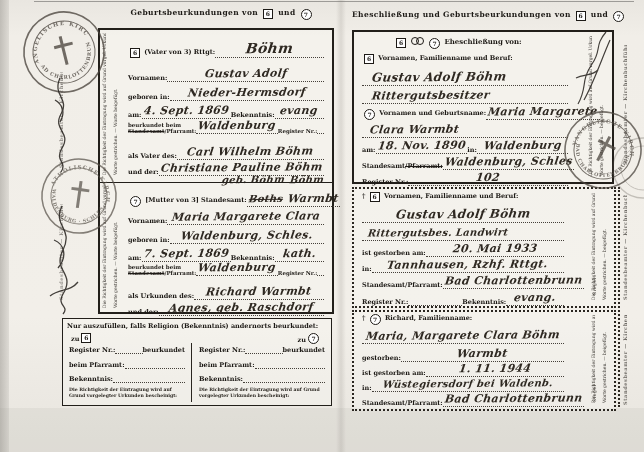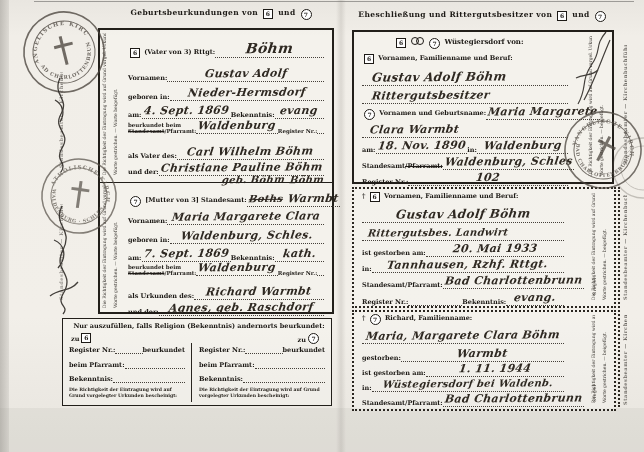--- a/index.html
+++ b/index.html
@@ -45,21 +45,21 @@
     color:#3c3833;width:9px;overflow:hidden;white-space:nowrap;}
   .vcap{position:absolute;writing-mode:vertical-rl;transform:rotate(180deg);font-weight:bold;
     font-size:5px;letter-spacing:.6px;color:#3c3833;white-space:nowrap;overflow:hidden;}
   .vdotline{position:absolute;width:0;border-left:2px dotted #2a2620;}
 
   
   .marr{display:inline-block;vertical-align:-1px;margin:0 3px;}
   .marr i{display:inline-block;width:6px;height:6px;border:1px solid #1d1a16;border-radius:50%;}
   .marr i+i{margin-left:-3px;}
 
-  .relbox-title{position:absolute;font-weight:bold;font-size:6.5px;text-align:center;left:4px;right:0;}
+  .relbox-title{position:absolute;font-weight:bold;font-size:6.5px;left:4px;right:0;}
   .note-sm{font-weight:bold;font-size:4.6px;line-height:1.25;color:#2a2620;}
 
   svg.overlay{position:absolute;left:0;top:0;z-index:6;pointer-events:none;}
 </style>
 </head>
 <body>
 
 <div class="scan-top-line"></div>
 <div class="scan-left-smudge"></div>
 <div class="fold"></div>
@@ -222,36 +222,36 @@
     <span class="fill-plain"></span>
   </div>
   <div class="ar" style="top:57px;left:136px;right:6px;">
     <span class="lbl">Bekenntnis:</span>
     <span class="fill-plain"></span>
   </div>
   <div class="note-sm" style="position:absolute;top:68px;left:136px;right:6px;">Die Richtigkeit der Eintragung wird auf Grund vorgelegter Urkunden bescheinigt:</div>
 </div>
 
 <div class="pg-header" style="left:352px;top:10px;width:262px;text-align:center;">
-  <span>Eheschließung und Rittergutsbesitzer von</span>
+  <span>Eheschließung und Geburtsbeurkundungen von</span>
   <span class="sqnum">6</span>
   <span>und</span>
   <span class="cirnum">7</span>
 </div>
 
 <div class="box" style="left:352px;top:30px;width:258px;height:150px;">
   <div class="vstrip" style="right:4px;top:4px;height:140px;">
     <span class="vtext">Die Richtigkeit der Eintragung wird auf Grund vorgel. Urkunden bescheinigt:</span>
     <span class="vtext">Worte gestrichen. — beigefügt.</span>
   </div>
 
   <div class="ar" style="top:5px;left:40px;width:150px;">
     <span class="lbl" style="font-size:7px;">
       <span class="sqnum">6</span><span class="marr"><i></i><i></i></span><span class="cirnum">7</span>
-      <span>Wüstegiersdorf von:</span>
+      <span>Eheschließung von:</span>
     </span>
   </div>
 
   <div class="ar" style="top:22px;left:8px;right:44px;">
     <span class="lbl">
       <span class="sqnum">6</span>
       <span>Vornamen, Familienname und Beruf:</span>
     </span>
   </div>
   <div class="ar" style="top:34px;left:8px;right:44px;">

